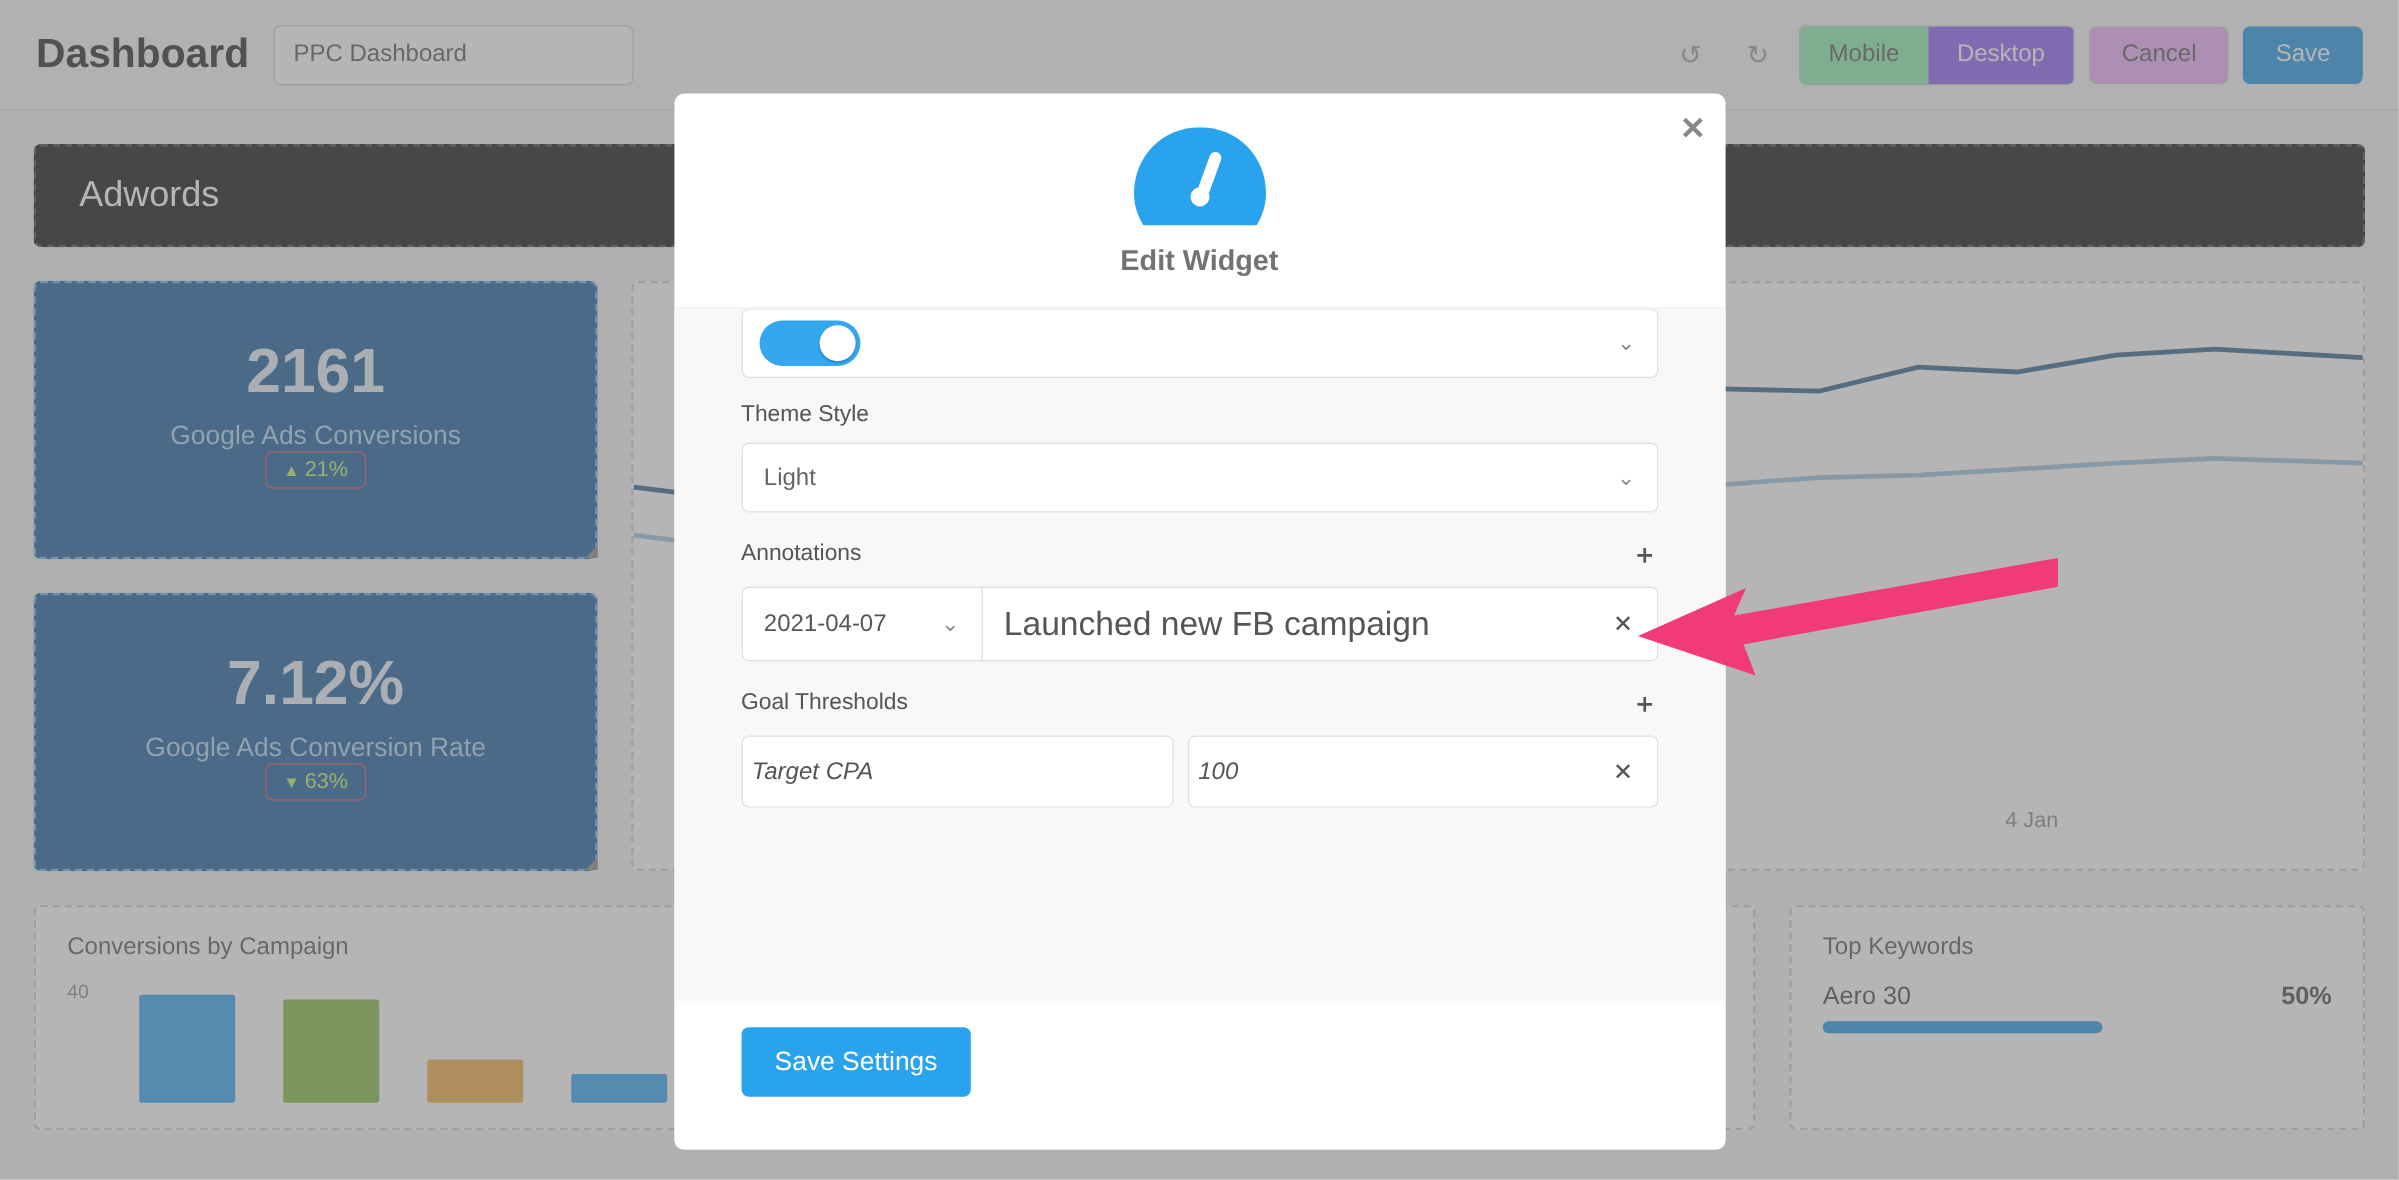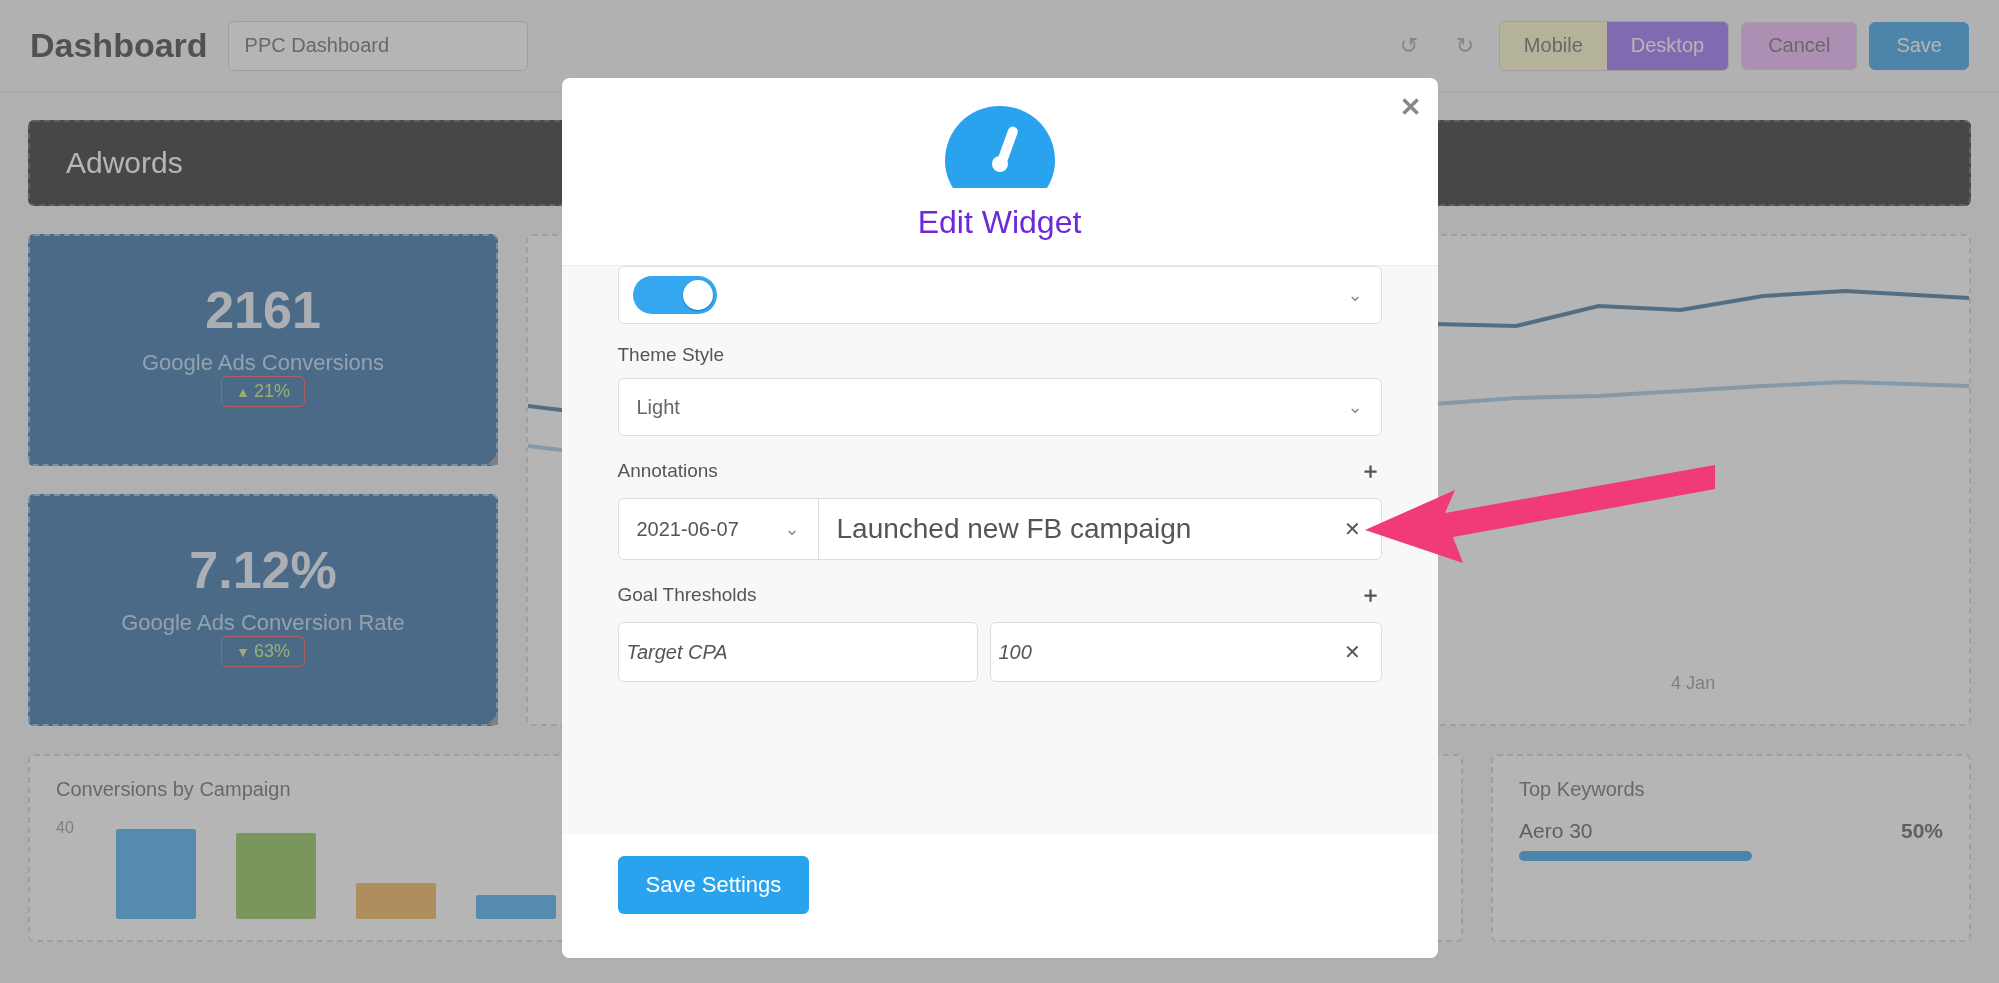--- a/index.html
+++ b/index.html
@@ -58,21 +58,21 @@
     display: flex;
     border: 1px solid #ccc;
     border-radius: 6px;
     overflow: hidden;
   }
   .device-btn {
     height: 48px;
     padding: 0 24px;
     font-size: 20px;
     border: none;
-    background: #fef9c3;
+    background: #86efac;
     color: #555;
     cursor: pointer;
   }
   .device-btn.active {
     background: #8b5cf6;
     color: #fff;
   }
   .cancel-btn, .save-btn {
     height: 48px;
     padding: 0 26px;
@@ -256,23 +256,23 @@
     flex-direction: column;
     position: relative;
   }
   .modal-header {
     text-align: center;
     padding: 28px 20px 24px;
     border-bottom: 1px solid #eee;
   }
   .modal-header svg { display: block; margin: 0 auto 16px; }
   .modal-title {
-    font-size: 32px;
-    font-weight: 400;
-    color: #6d28d9;
+    font-size: 24px;
+    font-weight: 700;
+    color: #737373;
   }
   .modal-close {
     position: absolute;
     top: 14px;
     right: 16px;
     font-size: 26px;
     color: #888;
     background: none;
     border: none;
     cursor: pointer;
@@ -565,21 +565,21 @@
 
       <div class="form-group">
         <div class="form-label-row">
           <label class="form-label" style="margin-bottom:0">Annotations</label>
           <button class="plus-icon-btn">
             <span>＋</span>
           </button>
         </div>
         <div class="annotation-row" style="margin-top:12px">
           <div class="annotation-date">
-            <span>2021-06-07</span>
+            <span>2021-04-07</span>
             <span class="chevron-icon">⌄</span>
           </div>
           <input class="annotation-text" value="Launched new FB campaign" style="">
           <button class="annotation-remove">
             <span>✕</span>
           </button>
         </div>
       </div>
 
       <div class="form-group">

